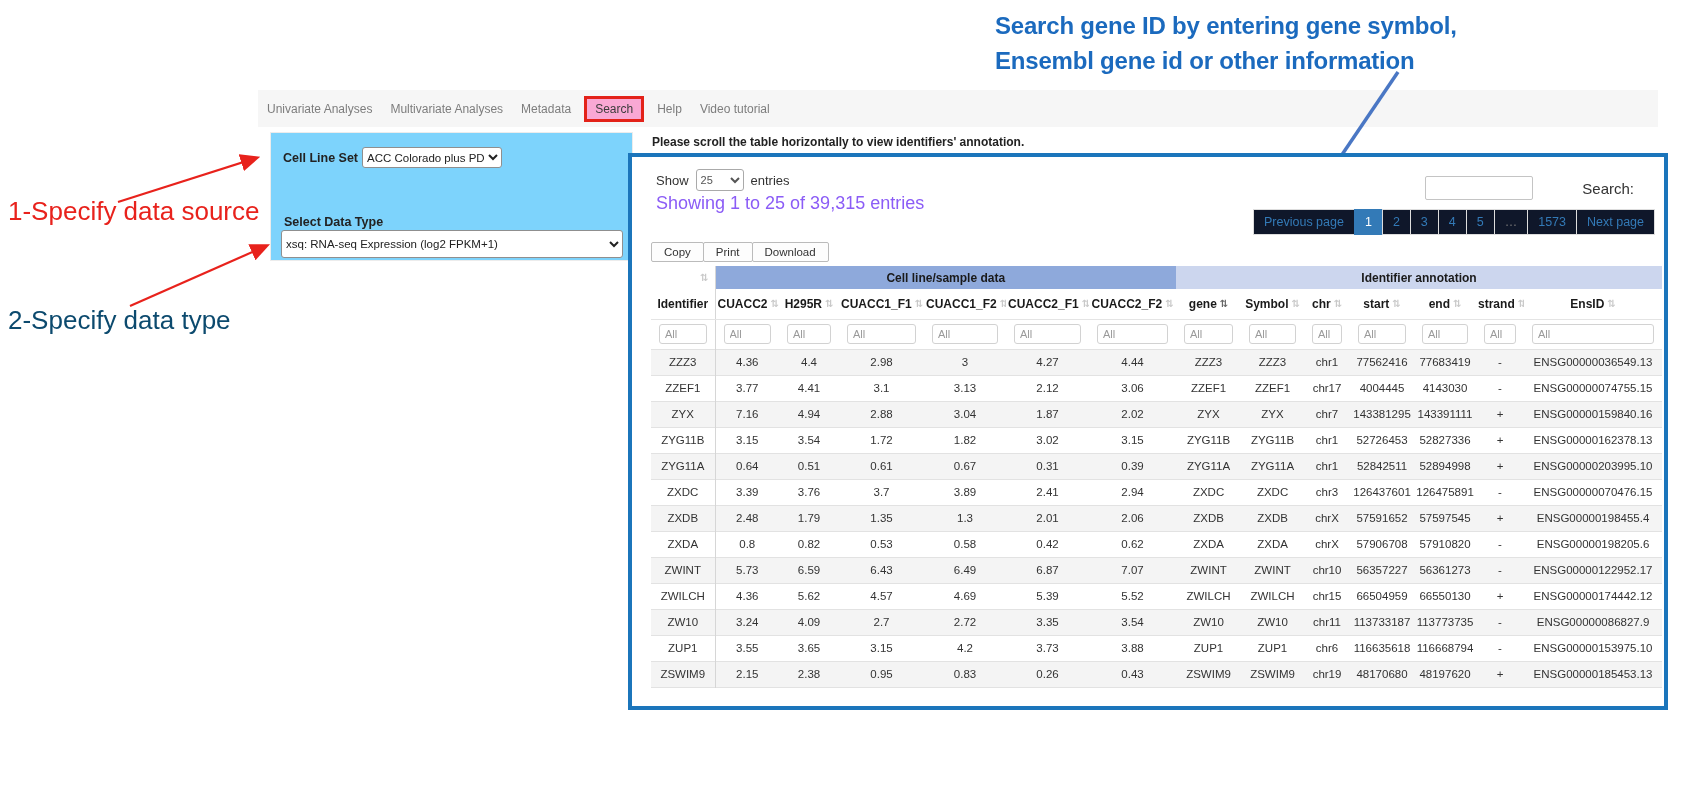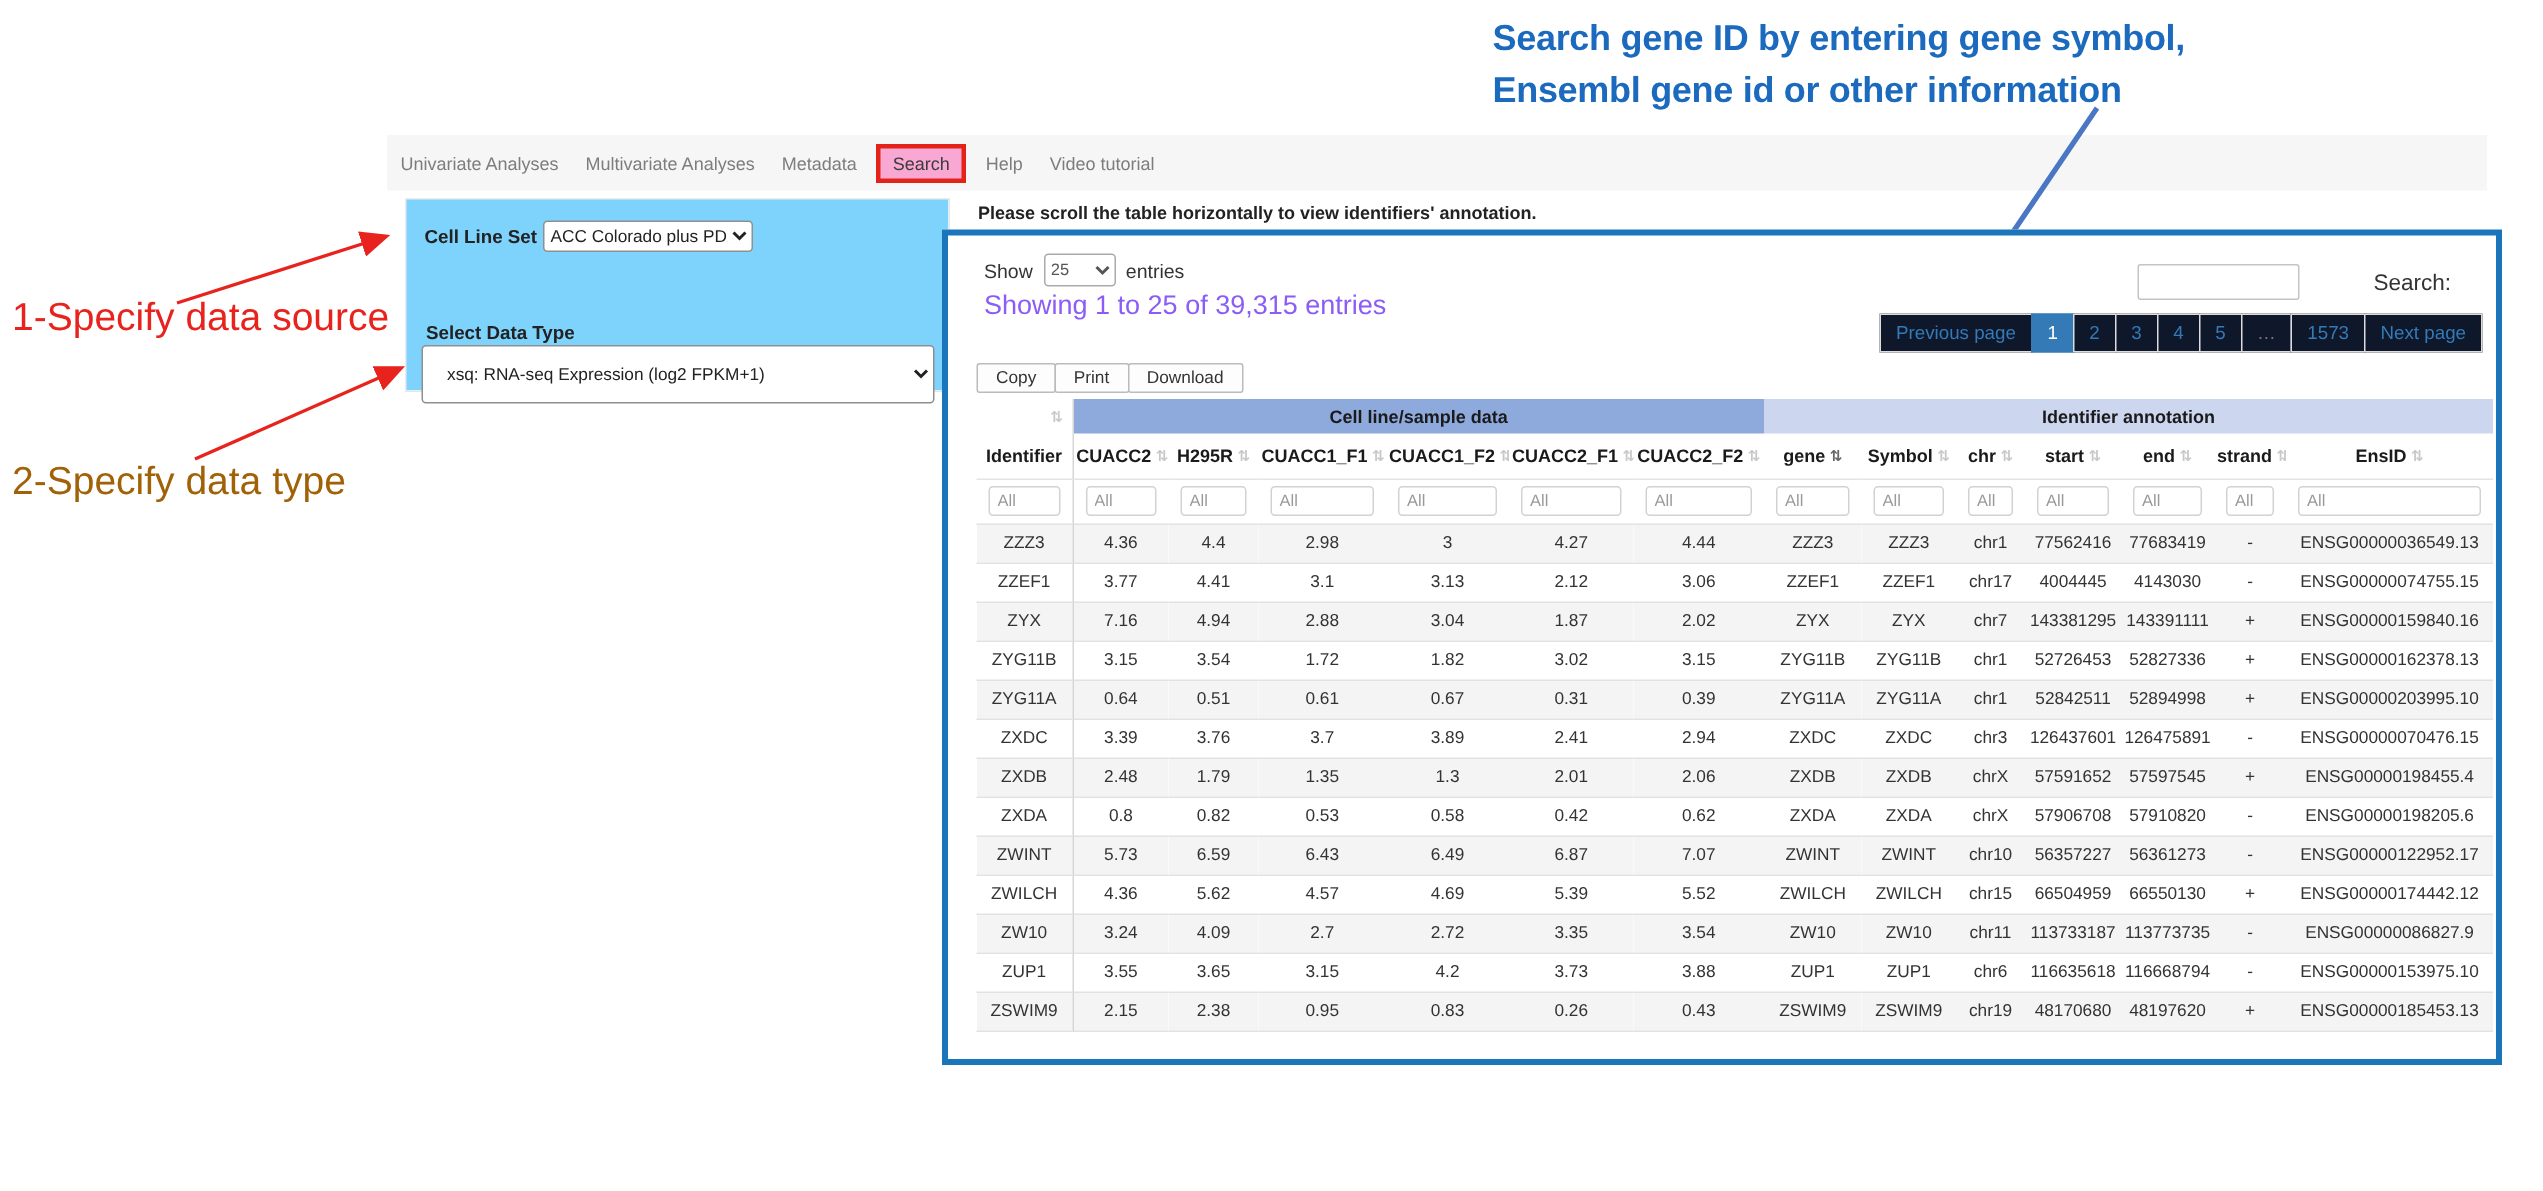--- a/index.html
+++ b/index.html
@@ -12,21 +12,21 @@
   .nav-item{color:#7d7d7d;font-size:12px;text-decoration:none;padding:4px 9px;white-space:nowrap;cursor:pointer;}
   .nav-item.active{color:#3c3c3c;border:3px solid #e32219;padding:3px 8px;margin:0 4px;background:#f9a8d4;}
 
   
   .panel{position:absolute;left:270px;top:132px;width:363px;height:129px;background:#7dd3fc;border:1px solid #ececec;box-sizing:border-box;}
   .panel .row1{position:absolute;left:12px;top:14px;display:flex;align-items:center;gap:4px;}
   .panel label{font-weight:bold;font-size:12.5px;color:#222;}
   .panel select{font-size:11.5px;color:#222;height:21px;background:#fff;border:1px solid #8f8f8f;border-radius:3px;}
   #cell-line-select{width:140px;}
   .panel .lbl2{position:absolute;left:13px;top:82px;}
-  #data-type-select{position:absolute;left:10px;top:97px;width:342px;height:39px;padding-left:12px;}
+  #data-type-select{position:absolute;left:10px;top:97px;width:342px;height:28px;}
 
   
   .note-blue{position:absolute;left:995px;top:8px;font-size:24px;line-height:35px;font-weight:bold;letter-spacing:-0.2px;}
   .note-red{position:absolute;font-size:26px;font-weight:normal;white-space:nowrap;}
   #red-note-1{left:8px;top:196px;}
   #red-note-2{left:8px;top:305px;}
   #arrow-layer{position:absolute;left:0;top:0;width:1695px;height:794px;pointer-events:none;}
 
   
   .scroll-hint{position:absolute;left:652px;top:135px;font-size:12px;font-weight:bold;color:#222;}
@@ -77,21 +77,21 @@
       <a class="nav-item active">Search</a>
       <a class="nav-item">Help</a>
       <a class="nav-item">Video tutorial</a>
     </div>
 
   <div class="note-blue" style="color: rgb(27, 106, 190);">
     <div>Search gene ID by entering gene symbol,</div>
     <div>Ensembl gene id or other information</div>
   </div>
   <div class="note-red" id="red-note-1" style="color: rgb(232, 34, 28);">1-Specify data source</div>
-  <div class="note-red" id="red-note-2" style="color: #a16207;">2-Specify data type</div>
+  <div class="note-red" id="red-note-2" style="color: #0c4a6e;">2-Specify data type</div>
 
   <svg id="arrow-layer">
     <defs>
       <marker id="red-head" markerWidth="9" markerHeight="8" refX="7" refY="4" orient="auto">
         <polygon points="0,0 9,4 0,8" fill="#e8221c"></polygon>
       </marker>
       <marker id="blue-head" markerWidth="9" markerHeight="8" refX="7" refY="4" orient="auto">
         <polygon points="0,0 9,4 0,8" fill="#4a77c4"></polygon>
       </marker>
     </defs>

